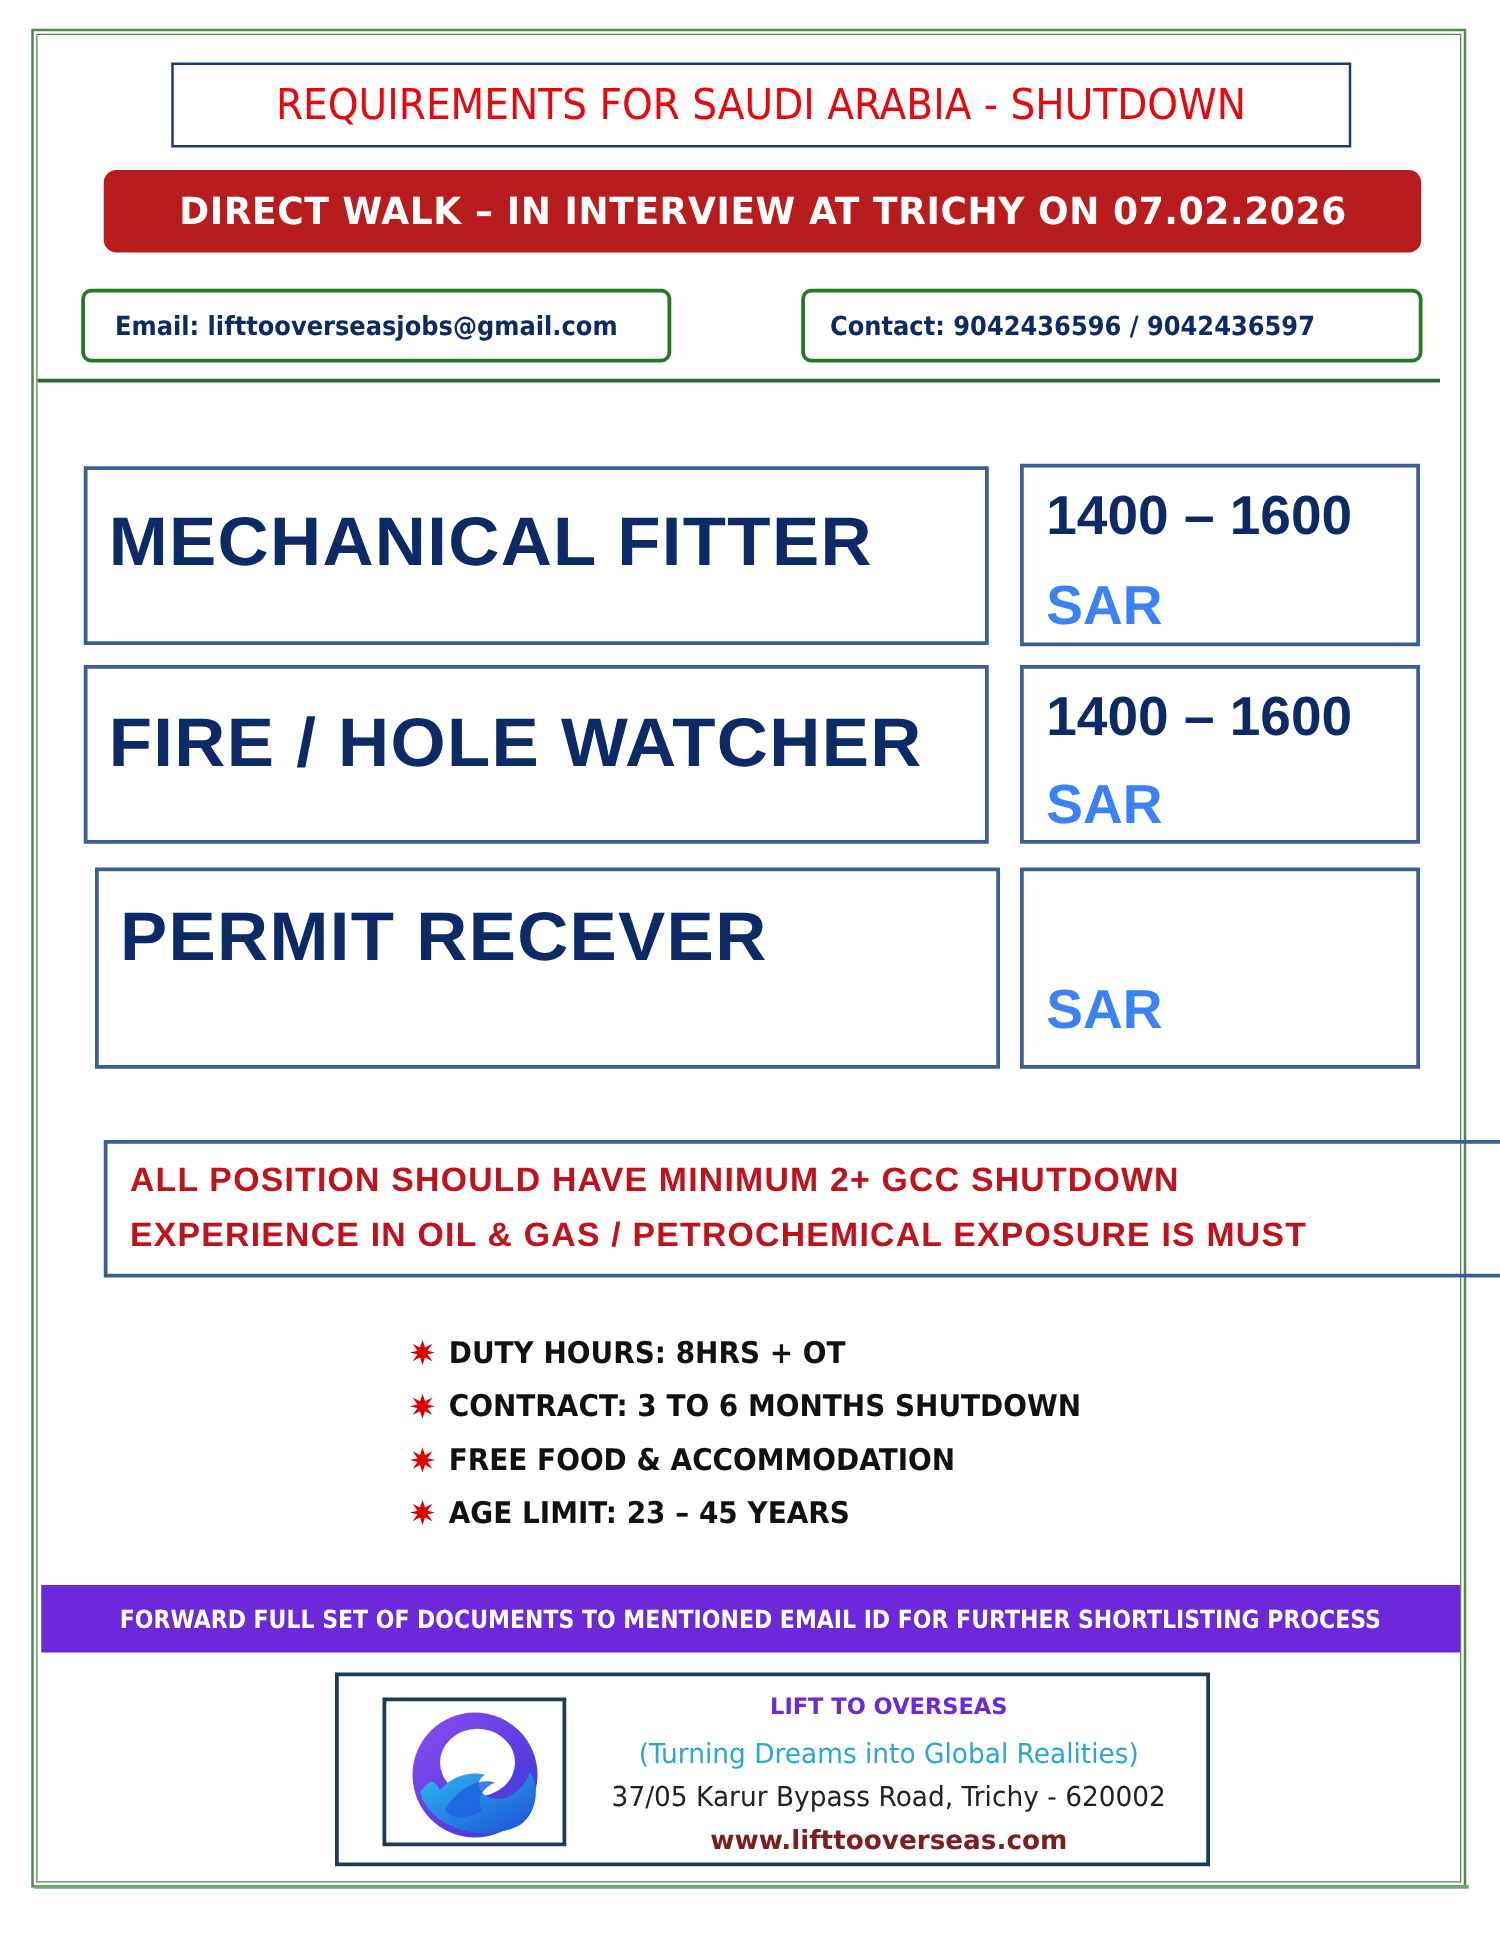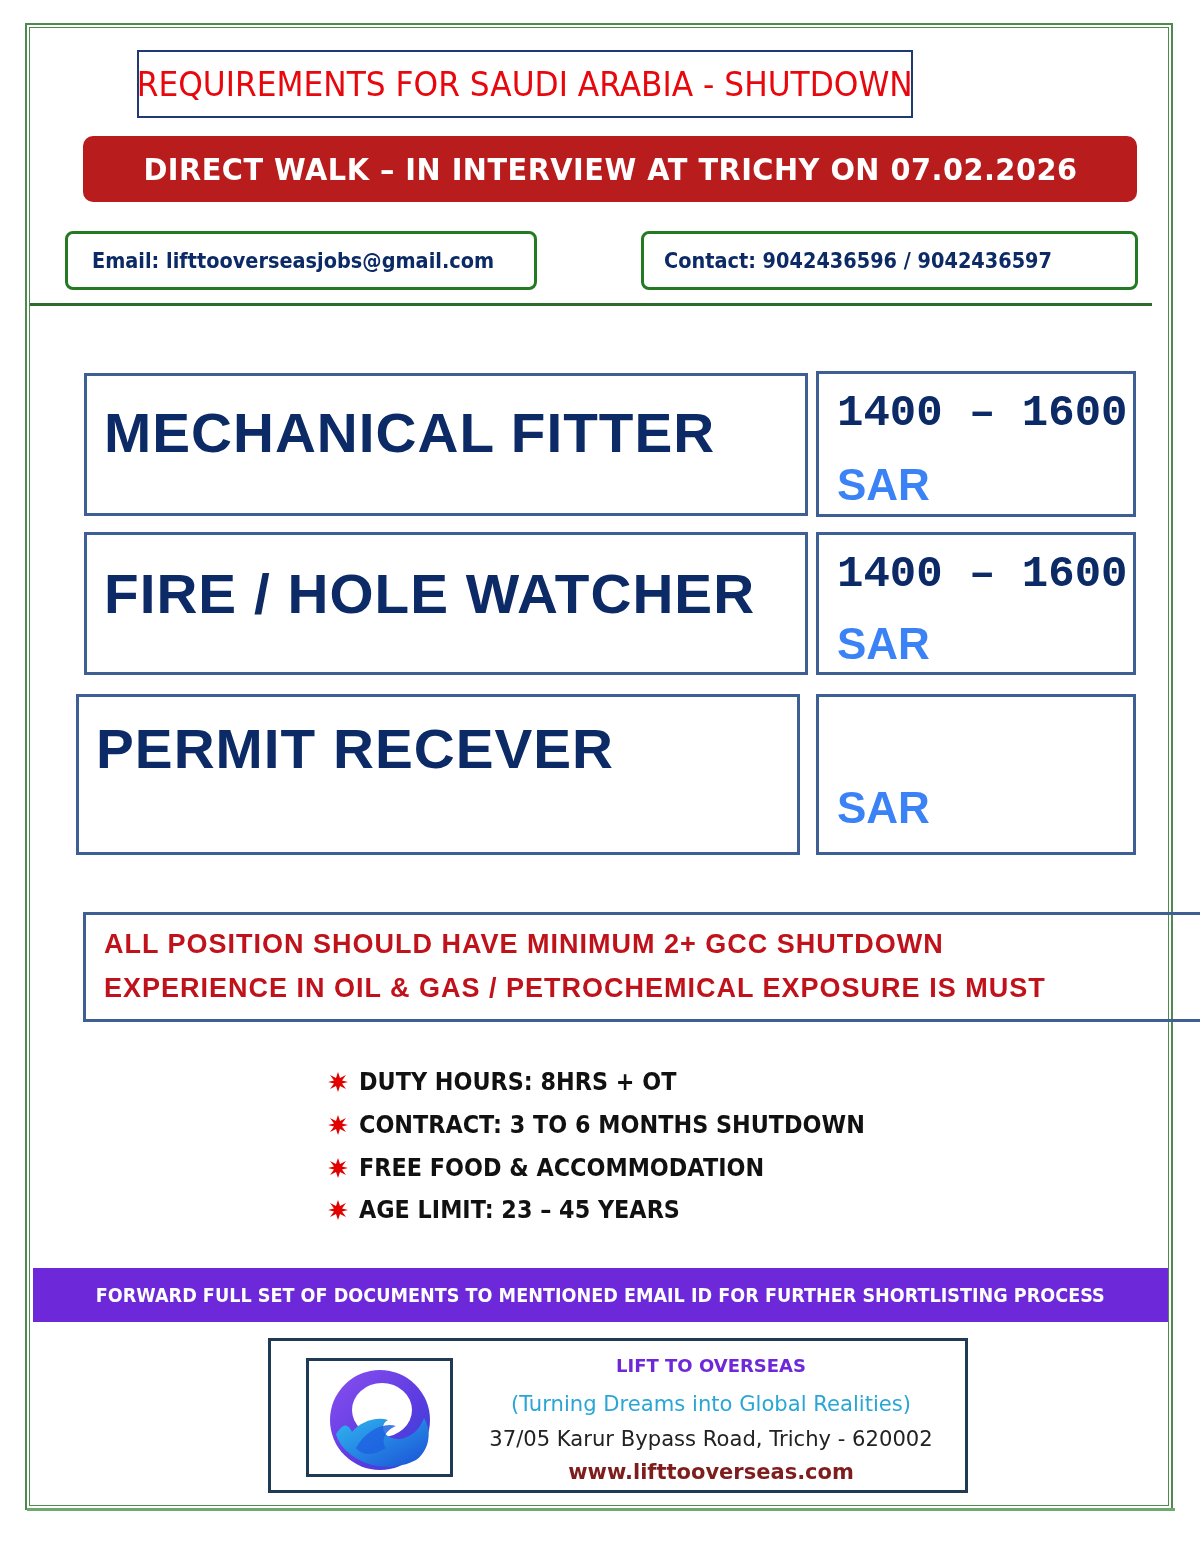--- a/index.html
+++ b/index.html
@@ -2,35 +2,35 @@
 <html><head>
 <meta charset="utf-8">
 <style>
   html, body { margin: 0; padding: 0; background: #ffffff; }
   body { width: 1200px; height: 1553px; position: relative; overflow: hidden; font-family: "Liberation Sans", sans-serif; }
   .frame-outer { position: absolute; left: 25px; top: 23px; width: 1148px; height: 1487px; border: 2px solid #4e8a4e; box-sizing: border-box; }
   .frame-inner { position: absolute; left: 29px; top: 27px; width: 1140px; height: 1479px; border: 1px solid #4e8a4e; box-sizing: border-box; }
   .frame-shadow { position: absolute; left: 27px; top: 1508px; width: 1148px; height: 3px; background: #6fa96f; }
   .header-rule { position: absolute; left: 30px; top: 303px; width: 1122px; height: 3px; background: #2e6b2e; }
 
-  .title-box { position: absolute; left: 137px; top: 50px; width: 776px; height: 68px; border: 2px solid #1f3a73; box-sizing: border-box; display: flex; align-items: center; justify-content: center; }
+  .title-box { position: absolute; left: 137px; top: 50px; width: 944px; height: 68px; border: 2px solid #1f3a73; box-sizing: border-box; display: flex; align-items: center; justify-content: center; }
   .title-text { color: #e8070d; font-family: "DejaVu Sans", sans-serif; font-size: 34px; letter-spacing: 0px; transform: scaleX(0.92); white-space: nowrap; }
 
   .walkin-bar { position: absolute; left: 83px; top: 136px; width: 1054px; height: 66px; background: #b91c1c; border-radius: 10px; display: flex; align-items: center; justify-content: center; }
   .walkin-text { color: #ffffff; font-family: "DejaVu Sans", sans-serif; font-weight: bold; font-size: 30px; white-space: nowrap; transform: scaleX(0.96); letter-spacing: 0.5px; }
 
   .pill { position: absolute; top: 231px; height: 59px; border: 3px solid #237a23; border-radius: 8px; box-sizing: border-box; display: flex; align-items: center; }
   .pill-email { left: 65px; width: 472px; padding-left: 24px; }
   .pill-contact { left: 641px; width: 497px; padding-left: 20px; }
   .pill-text { color: #0c2a66; font-family: "DejaVu Sans", sans-serif; font-weight: bold; font-size: 21px; white-space: nowrap; transform-origin: left center; transform: scaleX(0.92); }
 
-  .job-box { position: absolute; left: 84px; width: 724px; border: 3px solid #3e5f93; box-sizing: border-box; }
+  .job-box { position: absolute; left: 67px; width: 724px; border: 3px solid #3e5f93; box-sizing: border-box; }
   .job-title { position: absolute; left: 17px; color: #0c2a66; font-family: "Liberation Sans", sans-serif; font-weight: bold; font-size: 55px; white-space: nowrap; letter-spacing: 1px; transform-origin: left top; transform: scaleX(1.03); }
   .sal-box { position: absolute; left: 816px; width: 320px; border: 3px solid #3e5f93; box-sizing: border-box; }
-  .sal-line1 { position: absolute; left: 18px; color: #0c2a66; font-family: Liberation Mono, monospace; font-weight: bold; font-size: 44px; white-space: nowrap; }
+  .sal-line1 { position: absolute; left: 18px; color: #0c2a66; font-family: Liberation Sans, sans-serif; font-weight: bold; font-size: 44px; white-space: nowrap; }
   .sal-line2 { position: absolute; left: 18px; color: #3b82f6; font-family: "Liberation Sans", sans-serif; font-weight: bold; font-size: 44px; white-space: nowrap; }
 
   .note-box { position: absolute; left: 83px; top: 912px; width: 1189px; height: 110px; border: 3px solid #3e5f93; box-sizing: border-box; }
   .note-line { position: absolute; left: 18px; color: #c0121a; font-family: "Liberation Sans", sans-serif; font-weight: bold; font-size: 27px; white-space: nowrap; letter-spacing: 1px; }
 
   .benefits { position: absolute; left: 328px; top: 1062px; }
   .benefit { position: absolute; left: 0; height: 40px; display: flex; align-items: center; white-space: nowrap; }
   .burst { width: 20px; height: 20px; margin-right: 11px; display: inline-block; }
   .benefit-text { color: #111111; font-family: "DejaVu Sans", sans-serif; font-weight: bold; font-size: 24px; transform-origin: left center; transform: scaleX(0.93); }
 

